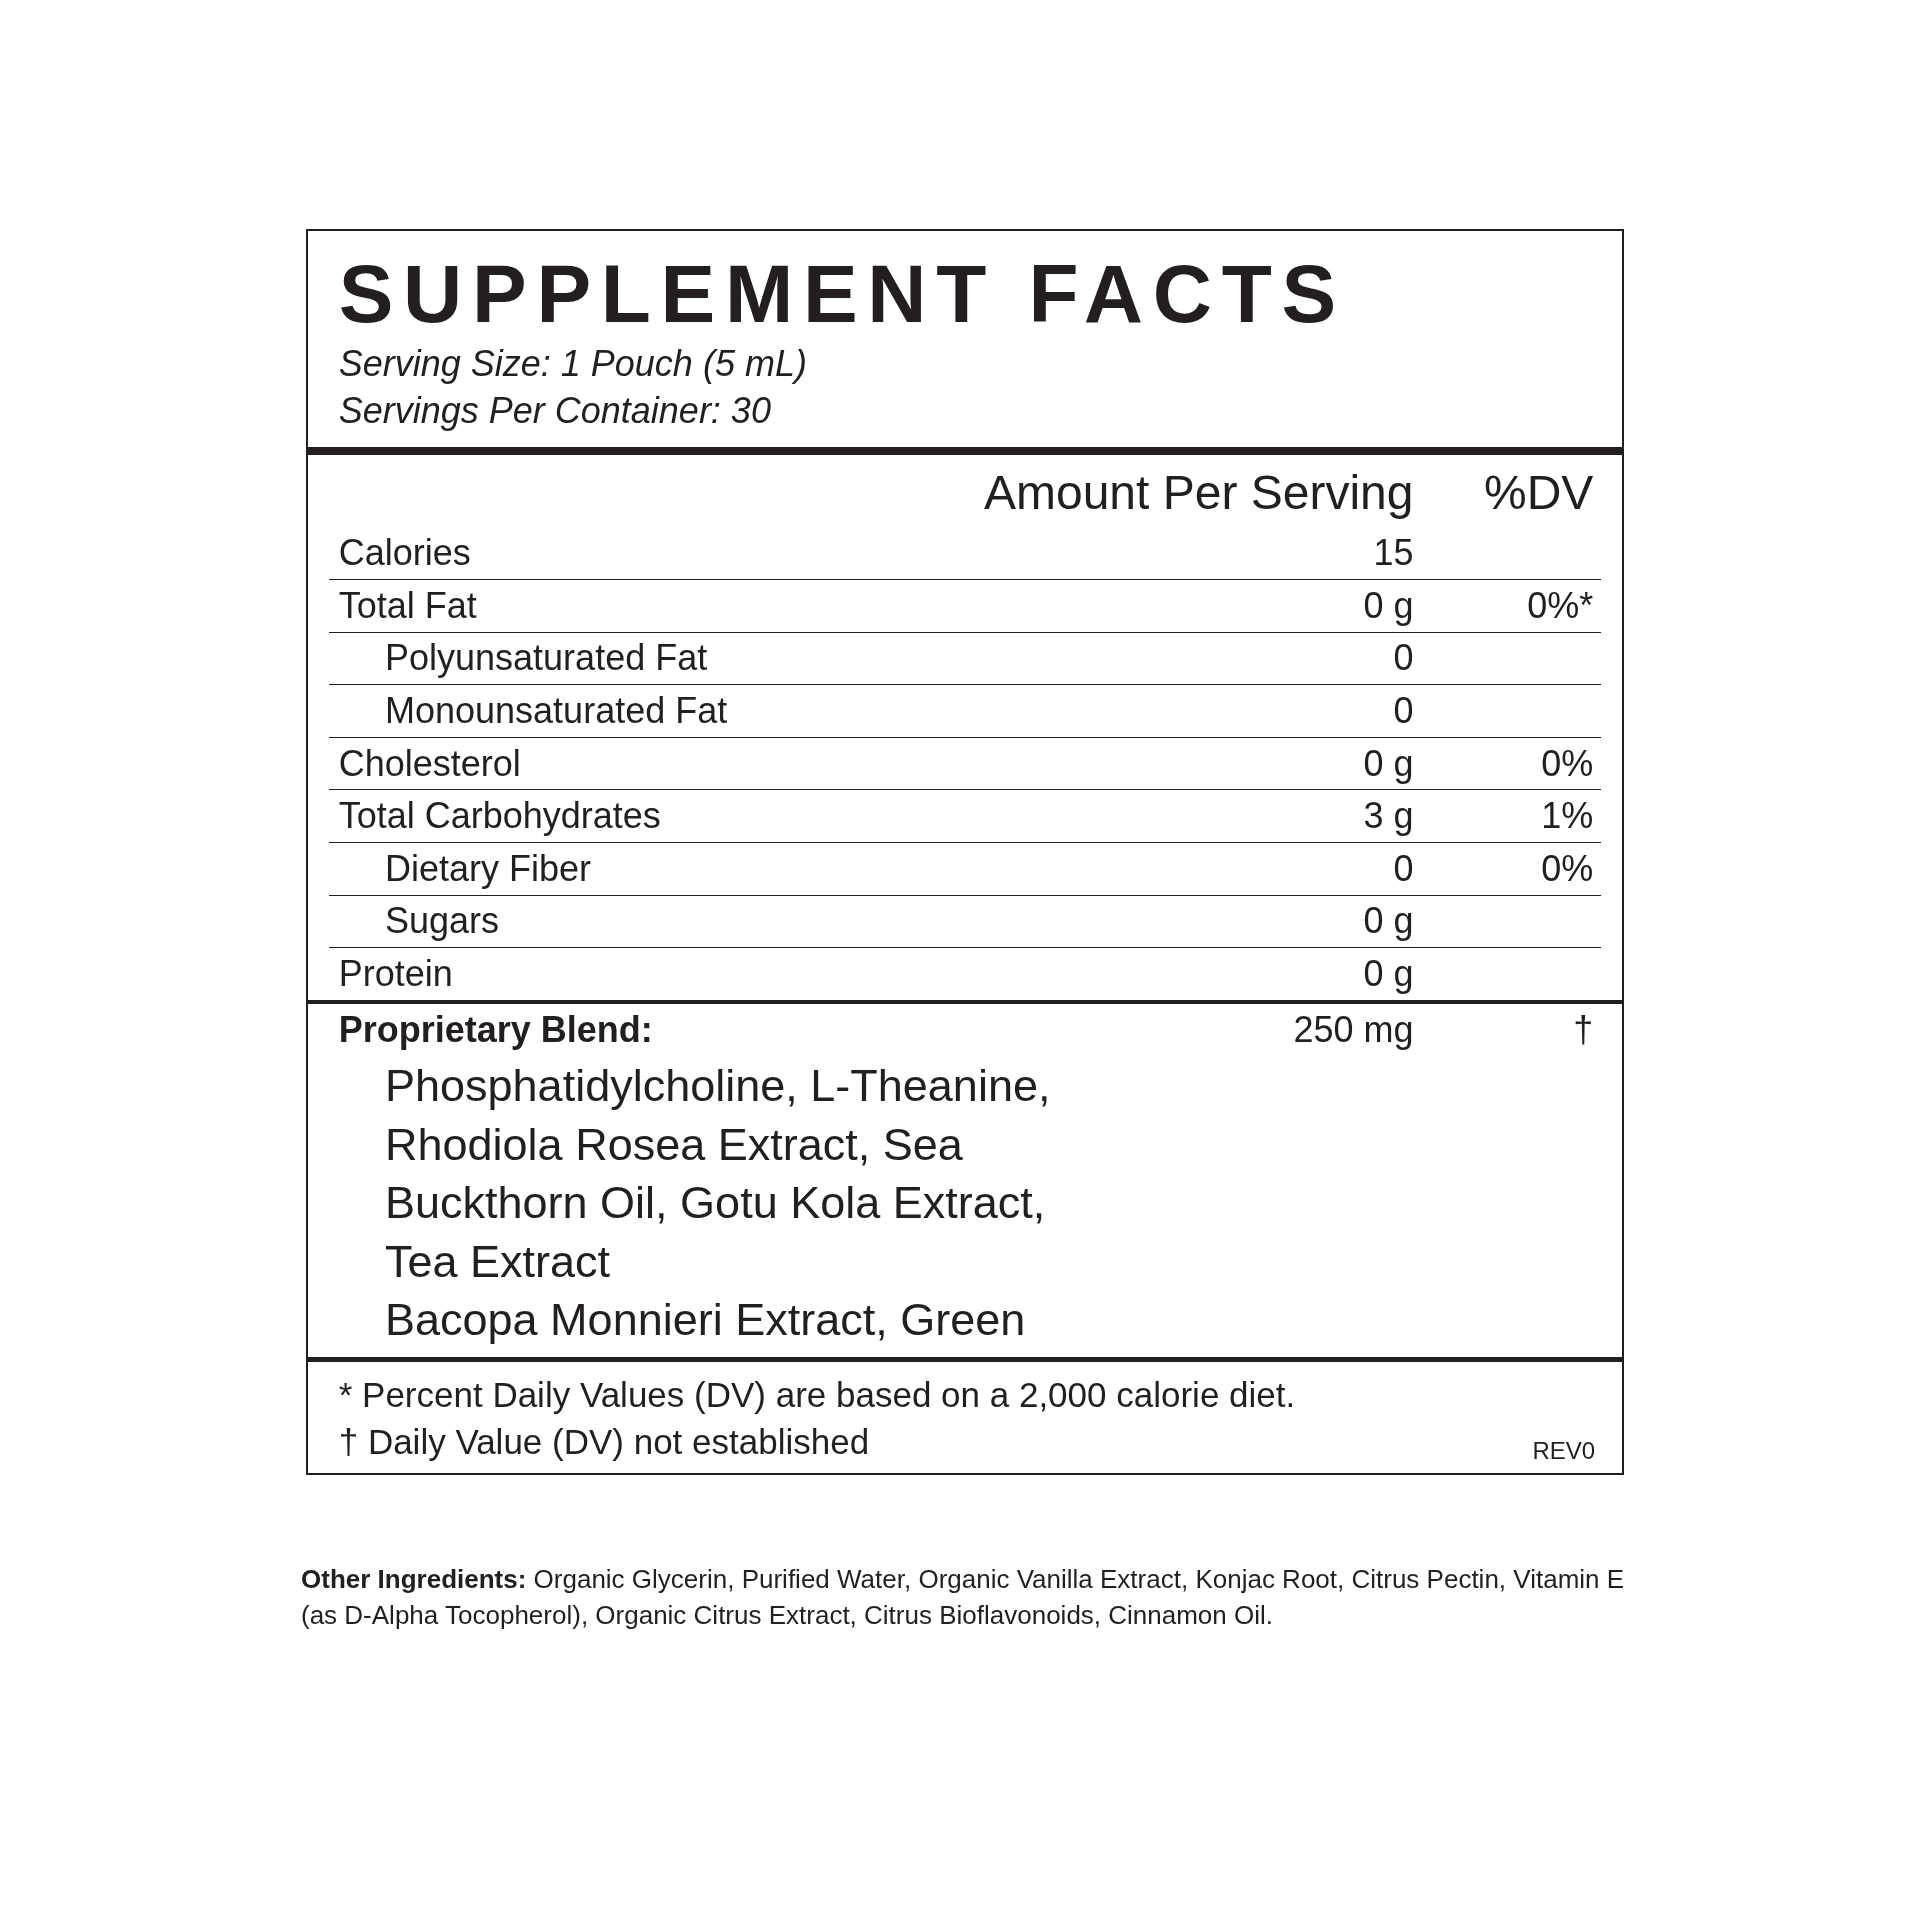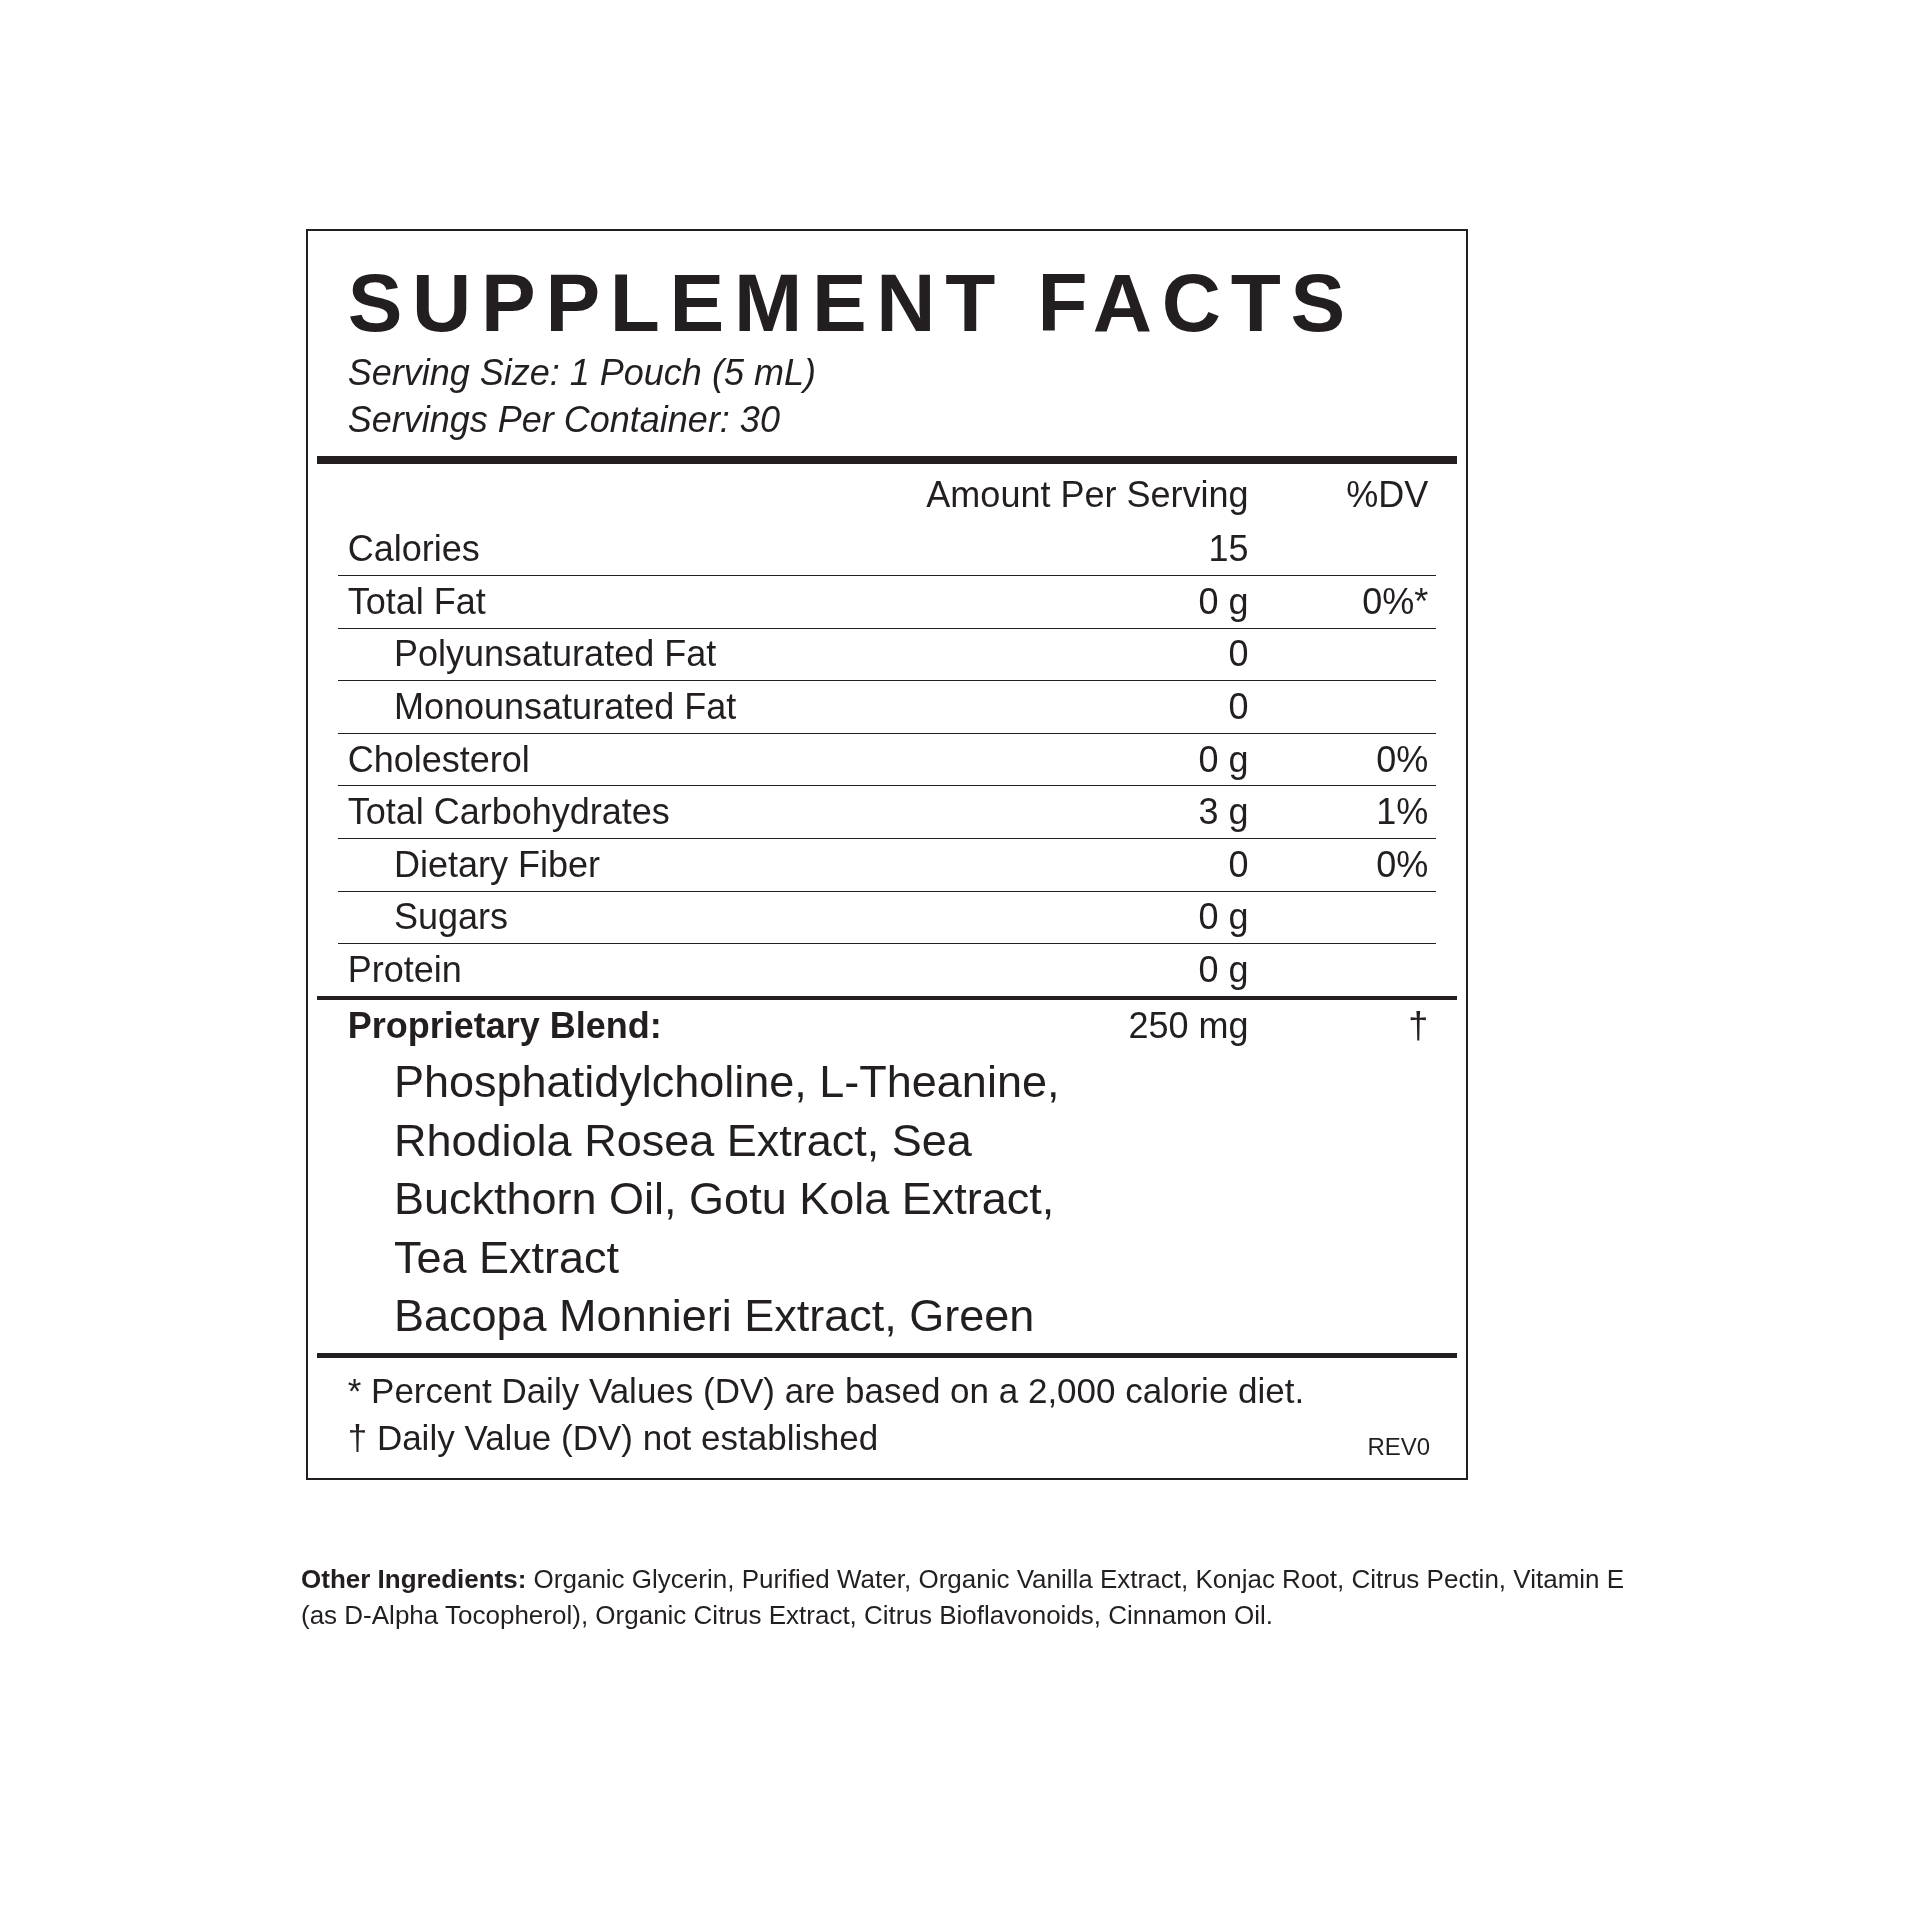--- a/index.html
+++ b/index.html
@@ -19,25 +19,25 @@
     width: 1931px;
     height: 1931px;
     background: #ffffff;
   }
 
   
   .panel {
     position: absolute;
     left: 306px;
     top: 229px;
-    width: 1162px;
+    width: 1318px;
     box-sizing: border-box;
     border: 2.9px solid #231f20;
     background: #ffffff;
-    padding: 9px;
+    padding: 0;
   }
 
   .panel-inner {
     padding: 0 21px 0 21px;
   }
 
   .title {
     font-size: 82px;
     font-weight: 700;
     letter-spacing: 9.7px;
@@ -94,21 +94,21 @@
     padding-right: 5.8px;
   }
   table.nut td.dv {
     text-align: right;
     width: 174px;
     white-space: nowrap;
     padding-right: 7.7px;
   }
   .indent1 { padding-left: 56px !important; }
   .hdr td {
-    font-size: 36px;
+    font-size: 48px;
     border-bottom: none !important;
     padding-top: 9.7px !important;
     padding-bottom: 7.7px !important;
   }
   .bold { font-weight: 700; }
 
   .blend-name {
     padding-left: 9.7px;
   }
   .blend-sub {

